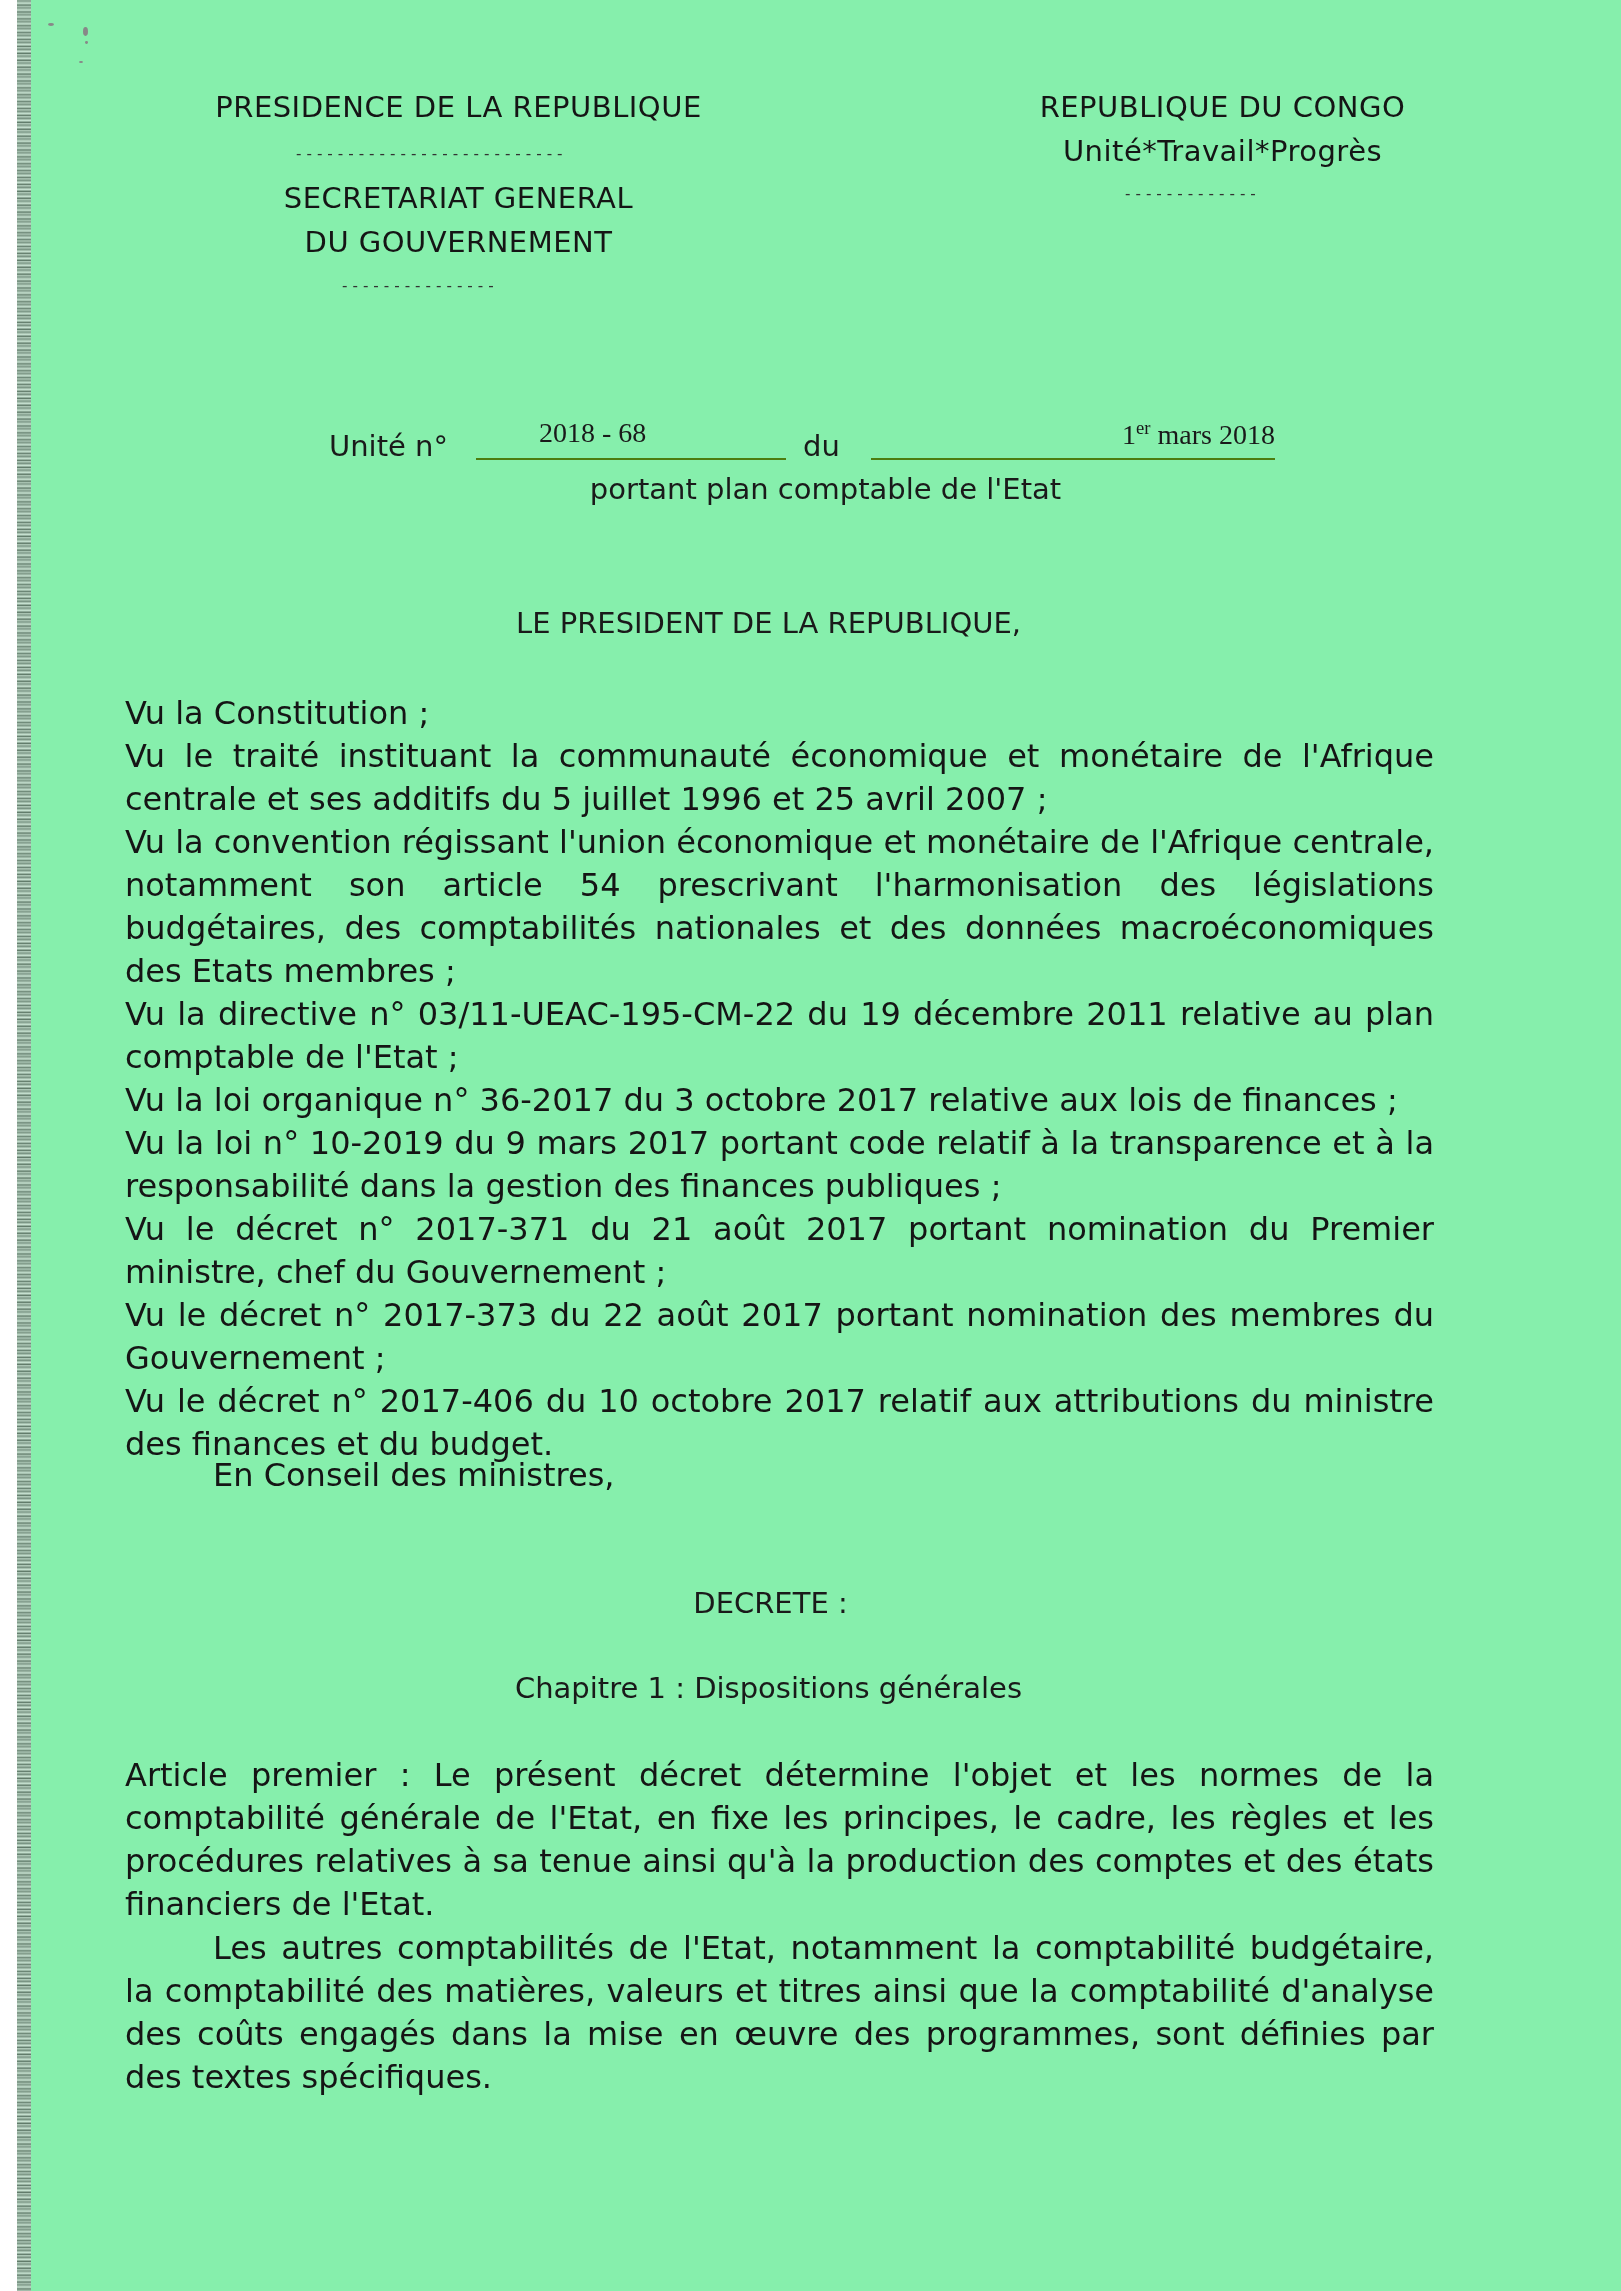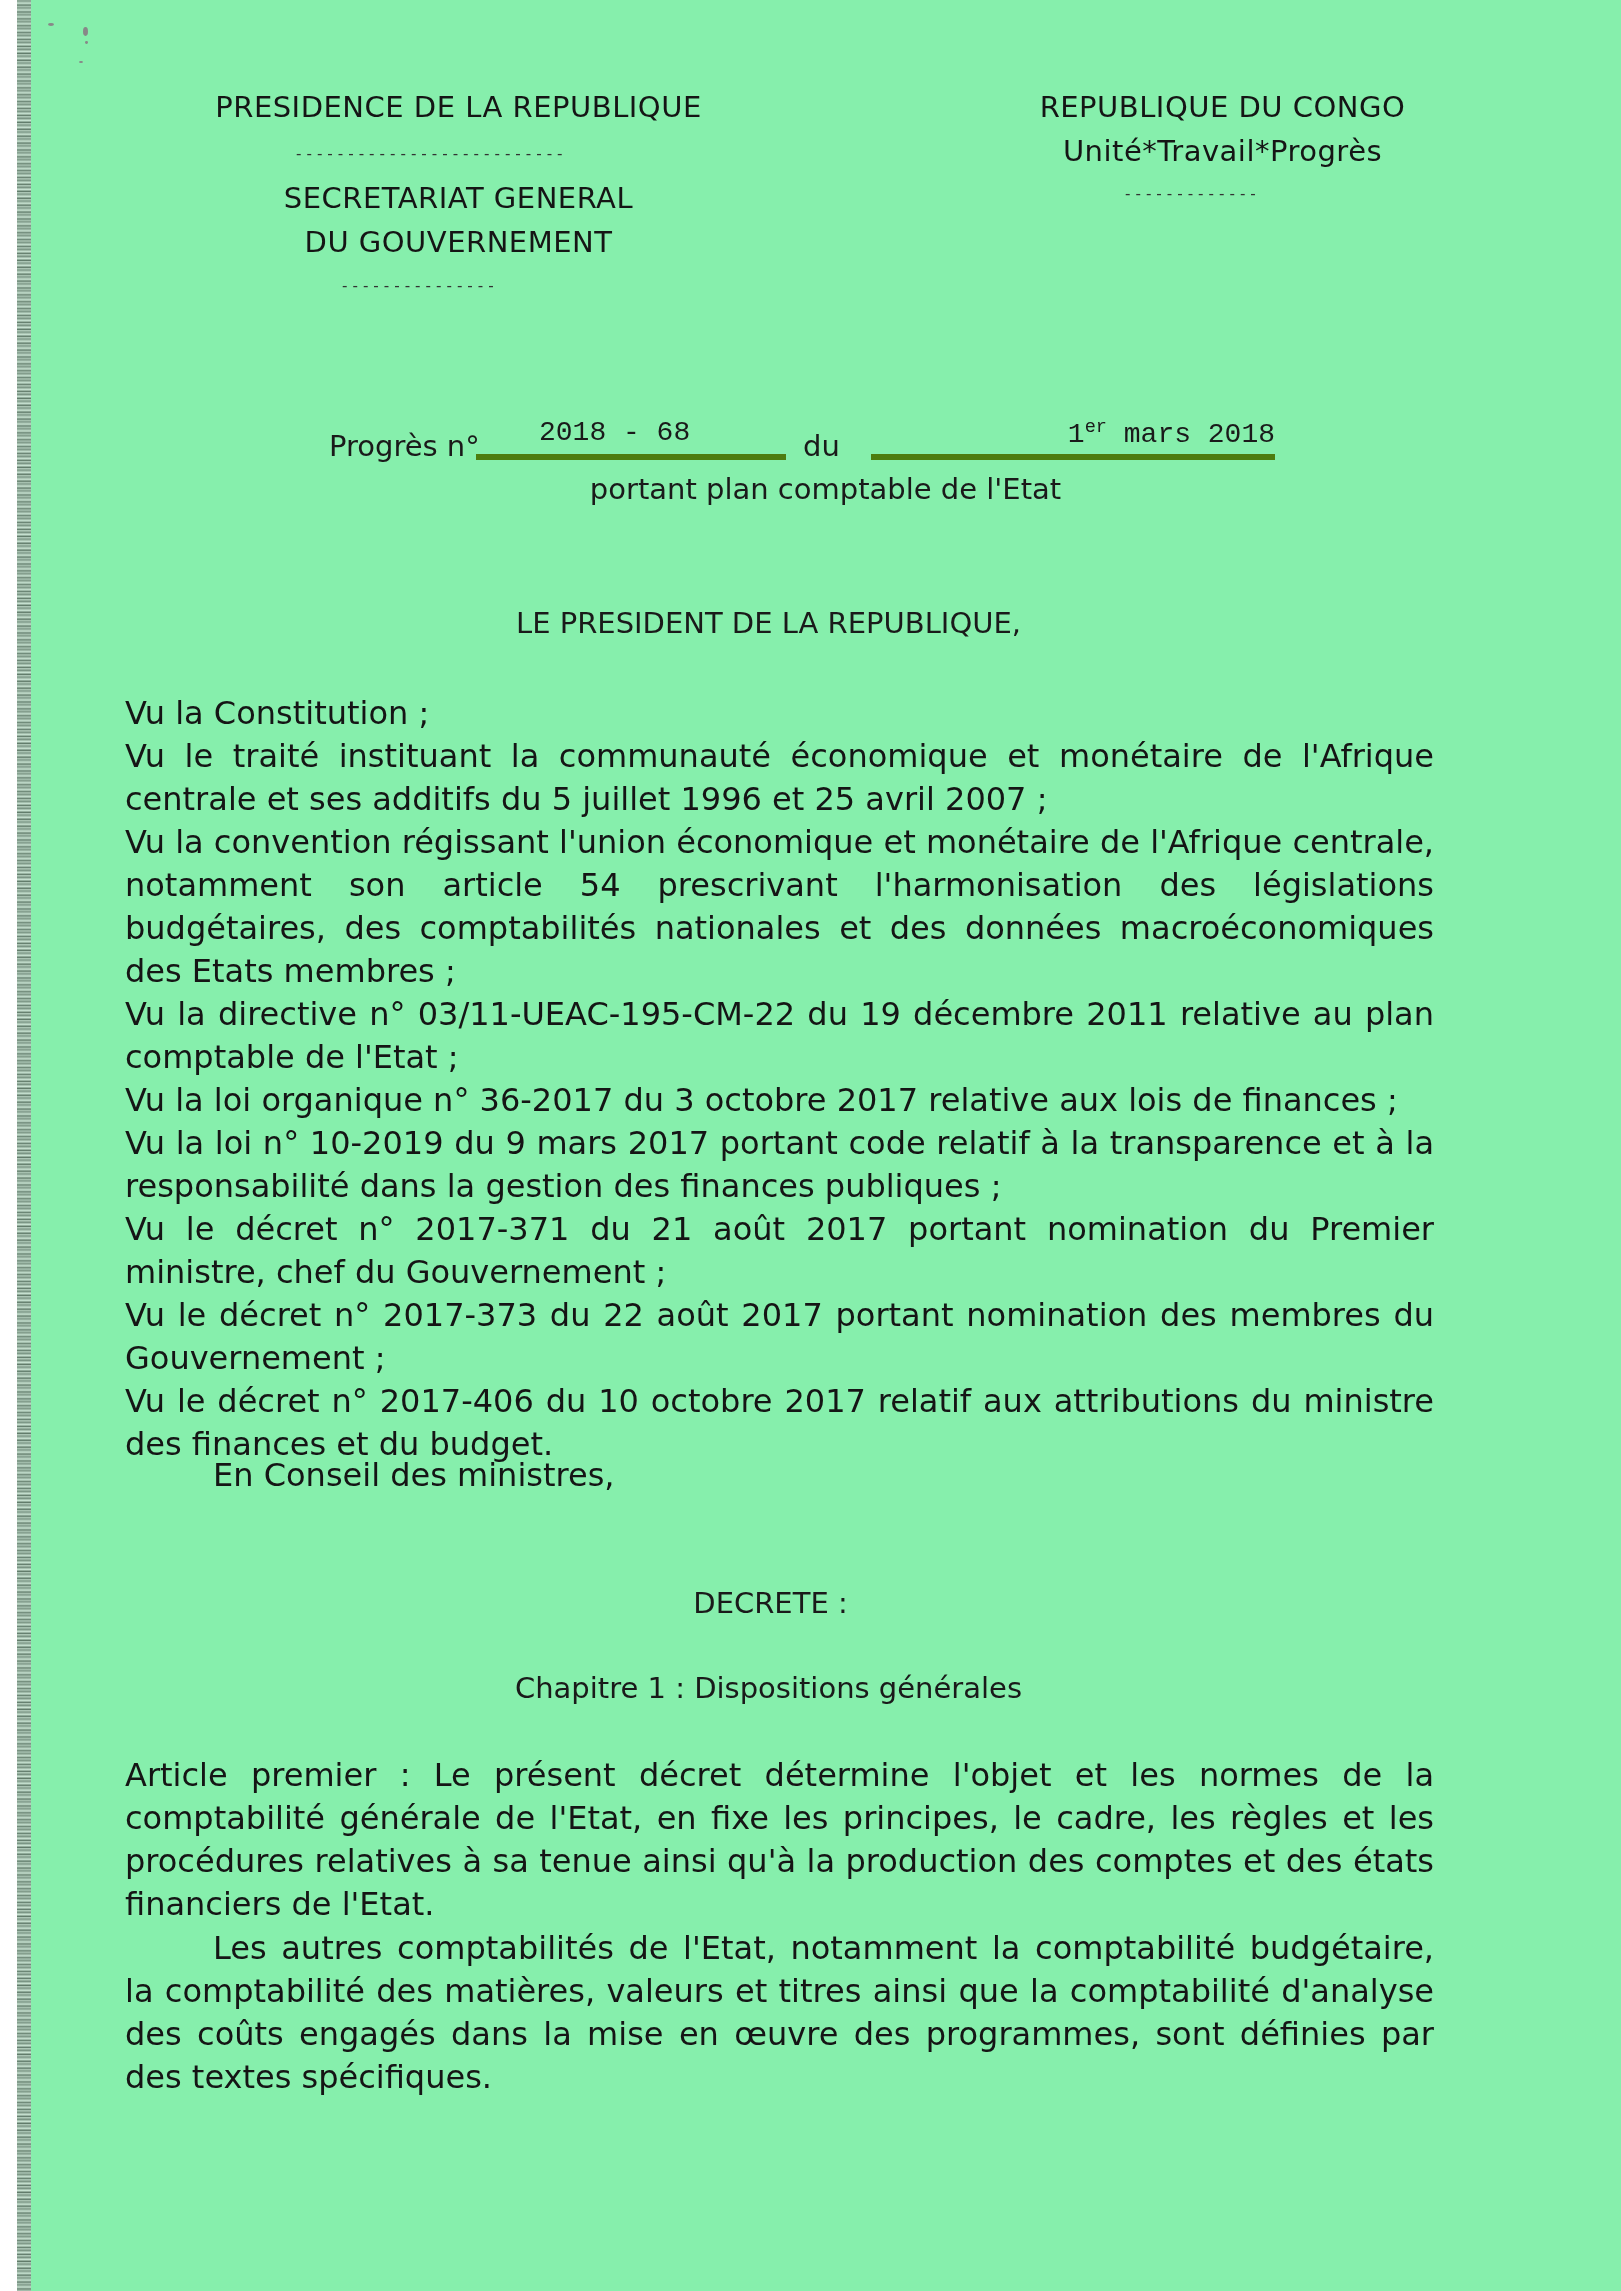--- a/index.html
+++ b/index.html
@@ -67,23 +67,23 @@
       top: 417px;
       left: 312px;
       height: 49px;
       font-size: 29px;
       white-space: nowrap;
     }
     .decree-line .lbl { position: absolute; top: 11.8px; }
     .decree-line .fill {
       position: absolute;
       top: 0;
-      font-family: Liberation Mono, monospace;
+      font-family: Liberation Serif, serif;
       font-size: 28px;
-      border-bottom: 6px solid #4d7c0f;
+      border-bottom: 2px solid #4d7c0f;
       text-align: left;
       padding-left: 11.8px;
       height: 43px;
     }
     .decree-line sup { font-size: 18.6px; }
 
     .centered {
       position: absolute;
       left: 0;
       width: 1621px;
@@ -126,21 +126,21 @@
   <div class="dashes" style="left:277px; top:144px; width:304px;">--------------------------</div>
   <div class="hdr" style="left:167px; top:225px; width:549px;">DU GOUVERNEMENT</div>
   <div class="hdr" style="left:167px; top:181px; width:549px;">SECRETARIAT GENERAL</div>
   <div class="dashes" style="left:323px; top:276px; width:211px;">---------------</div>
 
   <div class="hdr" style="left:990px; top:90px; width:431px;">REPUBLIQUE DU CONGO</div>
   <div class="hdr" style="left:990px; top:134px; width:431px;">Unité*Travail*Progrès</div>
   <div class="dashes" style="left:1106px; top:184px; width:172px;">-------------</div>
 
   <div class="decree-line">
-    <span class="lbl" style="left:0;">Progrès n°</span>
+    <span class="lbl" style="left:0;">Unité n°</span>
     <span class="fill" style="left:147px; width:310px; padding-left:63px; box-sizing:border-box;">2018 - 68</span>
     <span class="lbl" style="left:474px;">du</span>
     <span class="fill" style="left:542px; width:404px; box-sizing:border-box; padding-left:29px;text-align:right;">
       <span>1</span><sup>er</sup><span style="white-space:pre;"> mars 2018</span>
     </span>
   </div>
 
   <div class="centered" style="top:472px; left:-2px;">portant plan comptable de l'Etat</div>
 
   <div class="centered" style="top:606px; left:-59px;">LE PRESIDENT DE LA REPUBLIQUE,</div>

